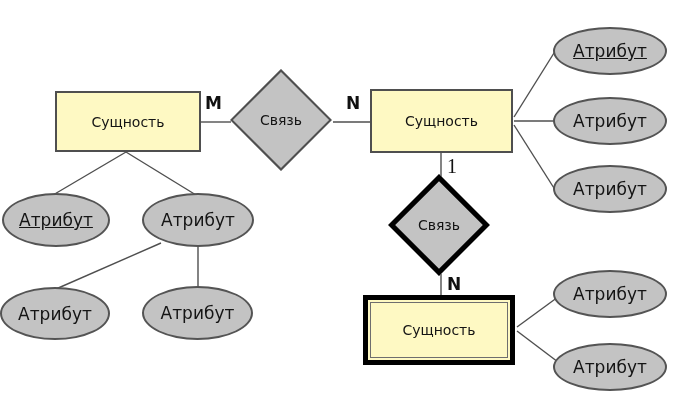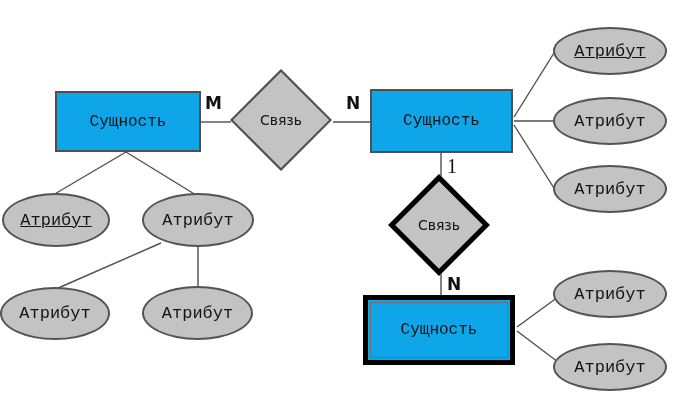--- a/index.html
+++ b/index.html
@@ -3,23 +3,23 @@
 <meta charset="utf-8">
 <style>
   html,body{margin:0;padding:0;background:#fff;}
   .canvas{
     position:relative;width:675px;height:403px;background:#ffffff;
     font-family:"DejaVu Sans","Liberation Sans",sans-serif;overflow:hidden;
   }
   .lines{position:absolute;left:0;top:0;width:675px;height:403px;z-index:1;}
   .node{position:absolute;z-index:2;box-sizing:border-box;}
   .entity{
-    background:#0ea5e9;border:2px solid #4f4f4f;
+    background:#fef9c3;border:2px solid #4f4f4f;
     display:flex;align-items:center;justify-content:center;
-    font-size:16px;color:#141414;
+    font-size:14px;color:#141414;
   }
   .entity.weak{
     border:5px solid #000;
   }
   .weak-inner{
     position:absolute;inset:2px;border:1px solid #6e6e6e;pointer-events:none;
   }
   .ellipse{
     background:#c3c3c3;border:2px solid #545454;border-radius:50%;
     display:flex;align-items:center;justify-content:center;
@@ -34,21 +34,21 @@
   }
   .diamond-wrap.bold .diamond-sq{border:5px solid #000;}
   .diamond-lbl{
     position:absolute;inset:0;display:flex;align-items:center;justify-content:center;
     font-size:14px;color:#141414;z-index:3;
   }
   .card{
     position:absolute;z-index:3;font-size:17px;font-weight:bold;color:#111;
   }
   .card.serif{font-family:"Liberation Serif","DejaVu Serif",serif;font-size:20px;font-weight:normal;}
-  .lbl{pointer-events:none;font-family:Liberation Mono, monospace;}
+  .lbl{pointer-events:none;}
 </style>
 </head>
 <body>
 
 <div class="canvas">
 
   <svg class="lines" viewBox="0 0 675 403" xmlns="http://www.w3.org/2000/svg">
     <g stroke="#4f4f4f" stroke-width="1.4" fill="none">
       <line x1="201" y1="122" x2="231" y2="122"></line>
       <line x1="333" y1="122" x2="370" y2="122"></line>

